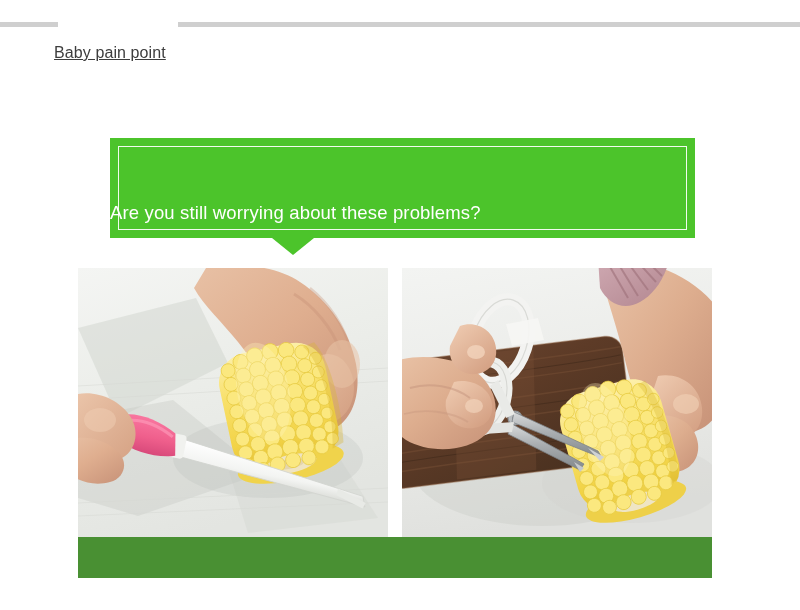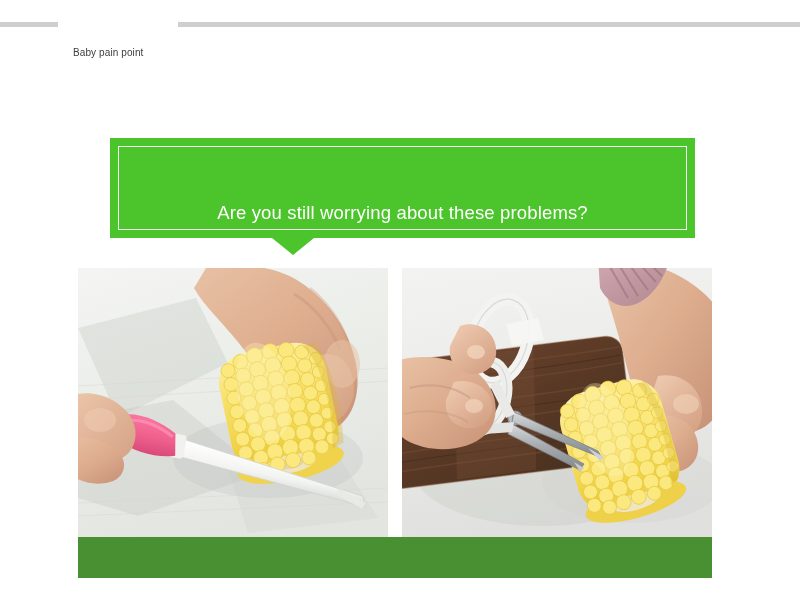--- a/index.html
+++ b/index.html
@@ -30,27 +30,28 @@
     left: 178px;
     top: 22px;
     width: 622px;
     height: 5px;
     background: #cfcfcf;
   }
 
   
   .page-title {
     position: absolute;
-    left: 73px;
+    left: 54px;
     top: 45px;
-    font-size: 10px;
+    font-size: 16px;
     line-height: 16px;
     color: #3d3d3d;
     letter-spacing: 0.1px;
     white-space: nowrap;
+    text-decoration: underline;
   }
 
   
   .banner-wrap {
     position: absolute;
     left: 110px;
     top: 138px;
     width: 585px;
     height: 100px;
   }
@@ -67,21 +68,20 @@
     bottom: 8px;
     border: 1px solid rgba(255,255,255,0.92);
     box-sizing: border-box;
     pointer-events: none;
   }
   .banner-text {
     position: absolute;
     left: 0;
     right: 0;
     bottom: 13px;
-    text-align: center;
     color: #ffffff;
     font-size: 18.5px;
     line-height: 24px;
     letter-spacing: 0.15px;
     white-space: nowrap;
   }
   .banner-notch {
     position: absolute;
     left: 50%;
     top: 238px;

